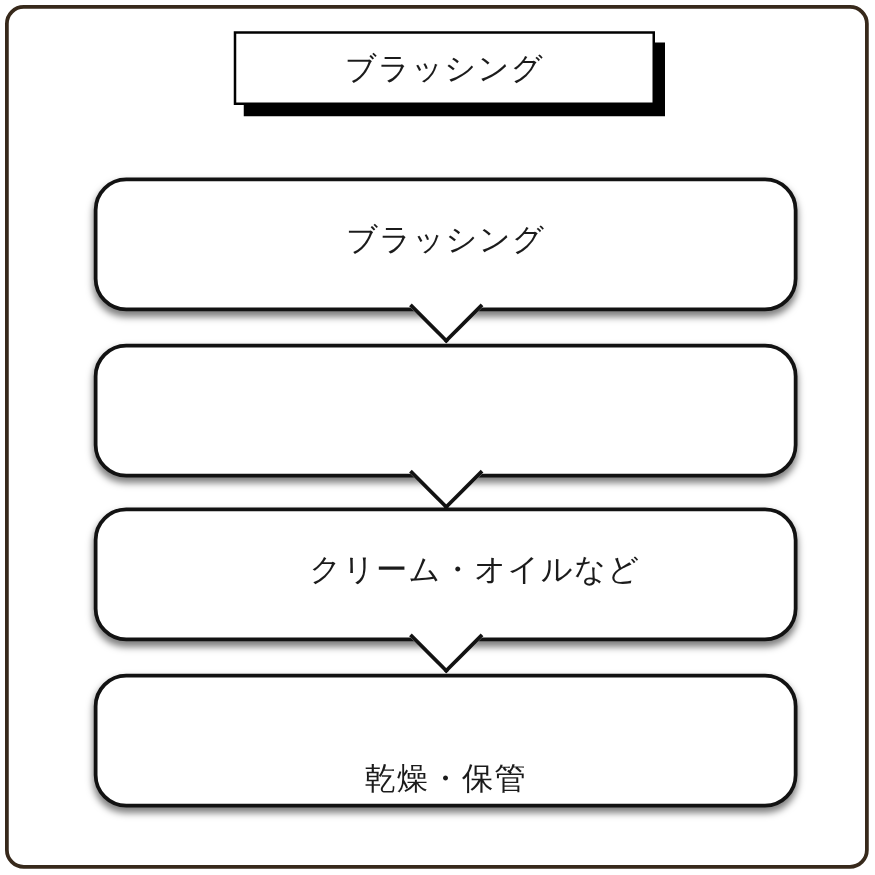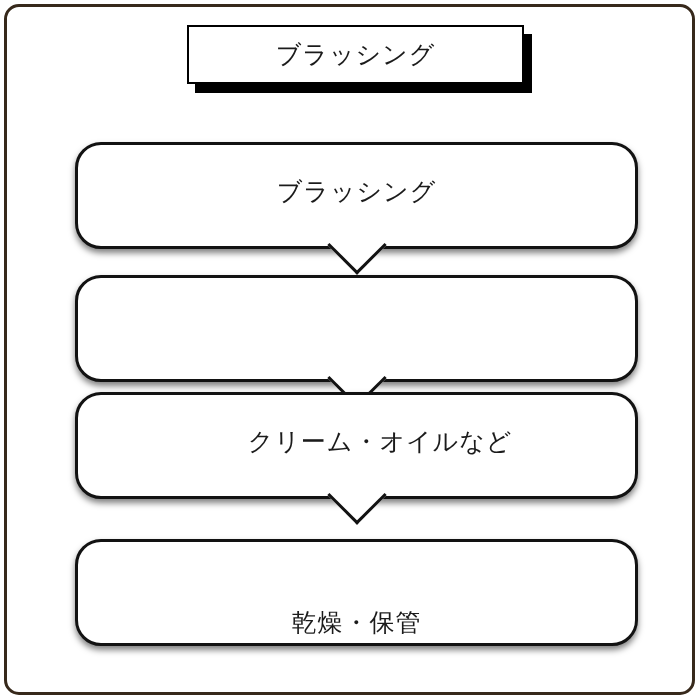--- a/index.html
+++ b/index.html
@@ -55,21 +55,21 @@
     box-shadow: 0 4px 6px rgba(0,0,0,0.5);
     display: flex;
     align-items: center;
     justify-content: center;
     font-size: 25px;
     letter-spacing: 1px;
     color: #1b1b1b;
   }
   .s1 { top: 142px; z-index: 1; }
   .s2 { top: 275px; z-index: 1; }
-  .s3 { top: 392px; z-index: 1; padding-left: 47px; }
+  .s3 { top: 406px; z-index: 1; padding-left: 47px; }
   .s4 { top: 539px; z-index: 1; align-items: flex-end; }
   .tail {
     position: absolute;
     left: 50%;
     bottom: -20px;
     width: 42px;
     height: 42px;
     margin-left: -21px;
     box-sizing: border-box;
     background: #ffffff;

